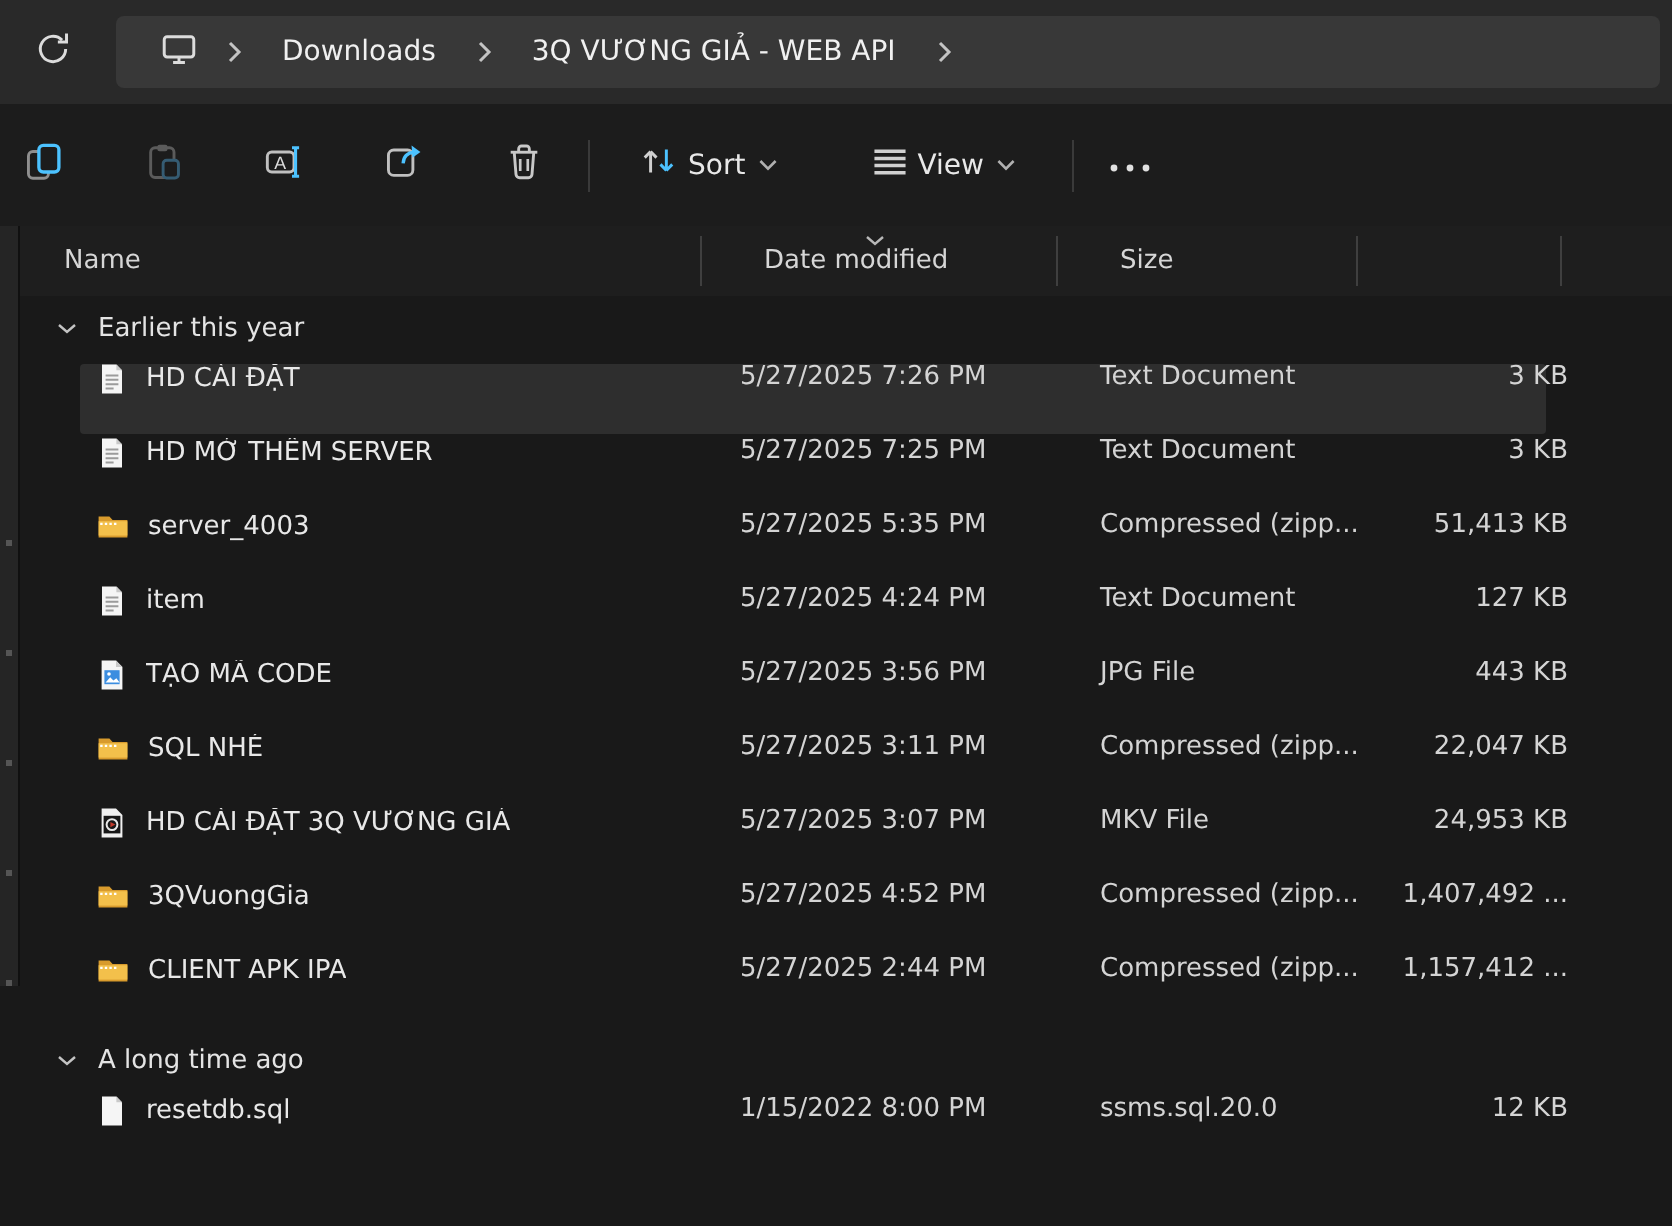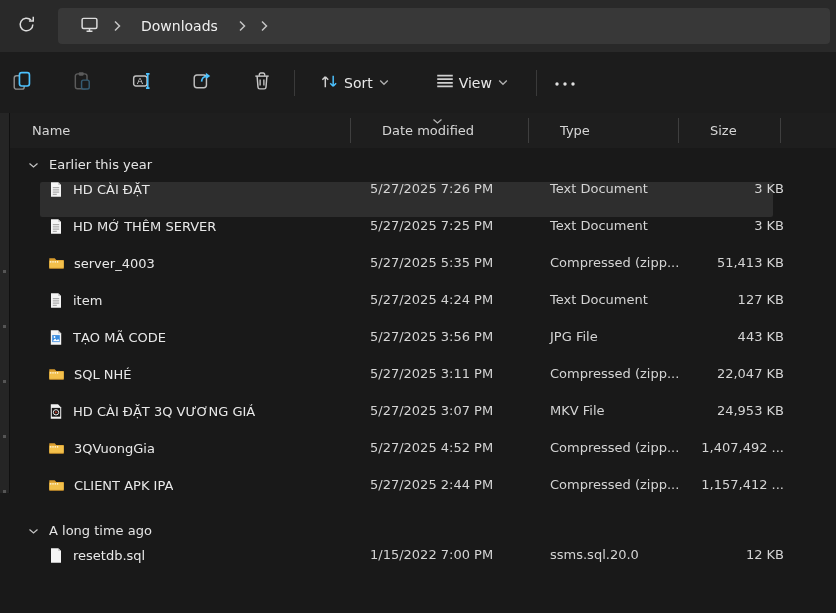--- a/index.html
+++ b/index.html
@@ -86,20 +86,21 @@
         <svg width="8" height="12" viewBox="0 0 8 12">
             <path d="M2 1.5L6.5 6 2 10.5" fill="none" stroke="#c4c4c4" stroke-width="1.5"></path>
           </svg>
       </span>
       <button class="crumb">Downloads</button>
       <span class="bc-chev">
         <svg width="8" height="12" viewBox="0 0 8 12">
             <path d="M2 1.5L6.5 6 2 10.5" fill="none" stroke="#c4c4c4" stroke-width="1.5"></path>
           </svg>
       </span>
+      <button class="crumb">3Q VƯƠNG GIẢ - WEB API</button>
       <span class="bc-chev">
         <svg width="8" height="12" viewBox="0 0 8 12">
             <path d="M2 1.5L6.5 6 2 10.5" fill="none" stroke="#c4c4c4" stroke-width="1.5"></path>
           </svg>
       </span>
     </div>
   </div>
 
   <div class="toolbar">
     <button class="tool-btn" style="margin-left:0">
@@ -185,21 +186,20 @@
             <circle cx="11" cy="3" r="1.7" fill="#e0e0e0"></circle>
             <circle cx="19" cy="3" r="1.7" fill="#e0e0e0"></circle>
           </svg>
       </span>
     </button>
   </div>
 
   <div class="colheader">
     <div class="hc h-name">Name</div>
     <div class="hc h-date">Date modified</div>
-    <div class="hc h-type">Type</div>
     <div class="hc h-size">Size</div>
     <span class="sort-caret">
       <svg width="11" height="7" viewBox="0 0 11 7">
           <path d="M1.5 1.5L5.5 5 9.5 1.5" fill="none" stroke="#b8b8b8" stroke-width="1.2"></path>
         </svg>
     </span>
     <div class="hdr-divider" style="left:350px"></div>
     <div class="hdr-divider" style="left:528px"></div>
     <div class="hdr-divider" style="left:678px"></div>
     <div class="hdr-divider" style="left:780px"></div>
@@ -380,21 +380,21 @@
   <div class="row">
     <div class="col col-name">
       <span class="ficon">
             <svg width="16" height="17" viewBox="0 0 16 16">
               <path d="M3 .8h7.2L13 3.6v11.6H3z" fill="#f5f5f5"></path>
               <path d="M10.2.8L13 3.6h-2.8z" fill="#c9c9c9"></path>
             </svg>
           </span>
       <span class="fname">resetdb.sql</span>
     </div>
-    <div class="col col-date">1/15/2022 7:00 PM</div>
+    <div class="col col-date">1/15/2022 8:00 PM</div>
     <div class="col col-type">ssms.sql.20.0</div>
     <div class="col col-size">12 KB</div>
   </div>
 </div>
 
   <div class="leftstrip">
     <div class="dots"></div>
   </div>
 </div>
 

